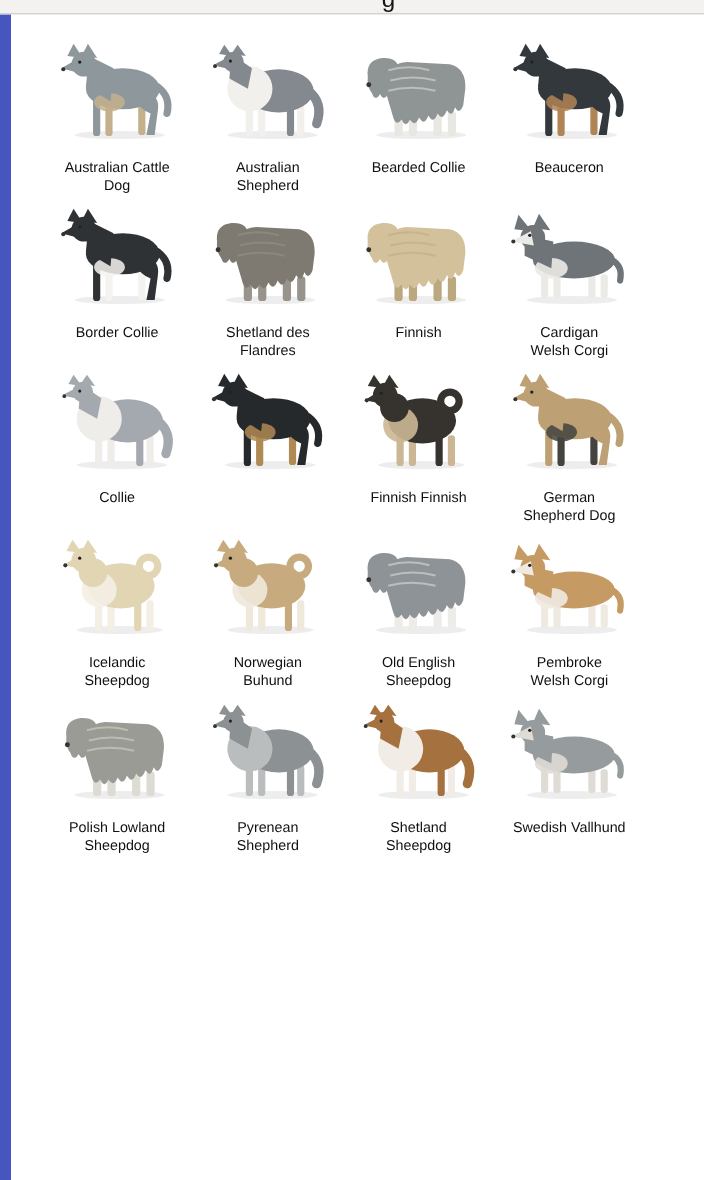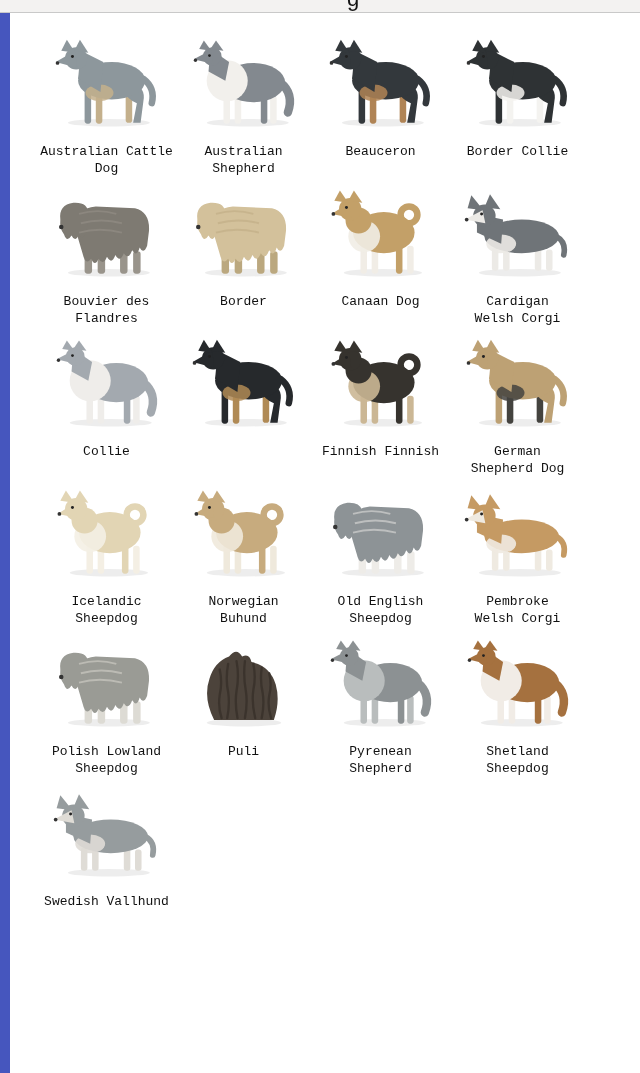--- a/index.html
+++ b/index.html
@@ -19,21 +19,20 @@
     position:absolute;top:13px;left:0;width:10px;height:1060px;z-index:2;
   }
   .grid{
     position:absolute;top:13px;left:10px;width:630px;
     padding:22px 0 0 28px;box-sizing:border-box;
     display:grid;grid-template-columns:repeat(4,137px);
   }
   .cell{
     height:150px;display:flex;flex-direction:column;align-items:center;
     cursor:pointer;
-    font-family:Liberation Mono, monospace;
   }
   .imgbox{
     width:120px;height:95px;display:flex;align-items:flex-end;justify-content:center;
   }
   svg.dog{width:112px;height:92px;display:block;}
   .label{
     margin-top:13px;font-size:13px;line-height:17px;text-align:center;
     color:#111111;white-space:pre-line;max-width:135px;
   }
   .defs-holder{position:absolute;width:0;height:0;overflow:hidden;}
@@ -148,20 +147,28 @@
   </div>
   <div class="cell" style="--c1: #83898f; --c2: #f2f0ec;">
     <div class="imgbox">
         <svg class="dog">
           <use href="#dog-fluffy" xlink:href="#dog-fluffy"></use>
         </svg>
       </div>
     <div class="label">Australian
 Shepherd</div>
   </div>
+  <div class="cell" style="--c1: #8f9494; --c2: #e9e7e2;">
+    <div class="imgbox">
+        <svg class="dog">
+          <use href="#dog-shaggy" xlink:href="#dog-shaggy"></use>
+        </svg>
+      </div>
+    <div class="label">Bearded Collie</div>
+  </div>
   <div class="cell" style="--c1: #33383c; --c2: #b08455;">
     <div class="imgbox">
         <svg class="dog">
           <use href="#dog-standard" xlink:href="#dog-standard"></use>
         </svg>
       </div>
     <div class="label">Beauceron</div>
   </div>
   <div class="cell" style="--c1: #2e3234; --c2: #f4f3f0;">
     <div class="imgbox">
@@ -170,38 +177,30 @@
         </svg>
       </div>
     <div class="label">Border Collie</div>
   </div>
   <div class="cell" style="--c1: #7e7a72; --c2: #99948b;">
     <div class="imgbox">
         <svg class="dog">
           <use href="#dog-shaggy" xlink:href="#dog-shaggy"></use>
         </svg>
       </div>
-    <div class="label">Bouvier des
+    <div class="label">Shetland des
 Flandres</div>
   </div>
   <div class="cell" style="--c1: #d3c19b; --c2: #bba87f;">
     <div class="imgbox">
         <svg class="dog">
           <use href="#dog-shaggy" xlink:href="#dog-shaggy"></use>
         </svg>
       </div>
-    <div class="label">Border</div>
-  </div>
-  <div class="cell" style="--c1: #c3a068; --c2: #f1ede6;">
-    <div class="imgbox">
-        <svg class="dog">
-          <use href="#dog-spitz" xlink:href="#dog-spitz"></use>
-        </svg>
-      </div>
-    <div class="label">Canaan Dog</div>
+    <div class="label">Finnish</div>
   </div>
   <div class="cell" style="--c1: #6f7478; --c2: #eceae6;">
     <div class="imgbox">
         <svg class="dog">
           <use href="#dog-corgi" xlink:href="#dog-corgi"></use>
         </svg>
       </div>
     <div class="label">Cardigan
 Welsh Corgi</div>
   </div>
@@ -275,28 +274,20 @@
   </div>
   <div class="cell" style="--c1: #9a9b95; --c2: #dddbd4;">
     <div class="imgbox">
         <svg class="dog">
           <use href="#dog-shaggy" xlink:href="#dog-shaggy"></use>
         </svg>
       </div>
     <div class="label">Polish Lowland
 Sheepdog</div>
   </div>
-  <div class="cell" style="--c1: #4c433b; --c2: #372f29;">
-    <div class="imgbox">
-        <svg class="dog">
-          <use href="#dog-blob" xlink:href="#dog-blob"></use>
-        </svg>
-      </div>
-    <div class="label">Puli</div>
-  </div>
   <div class="cell" style="--c1: #8c9193; --c2: #b9bdbd;">
     <div class="imgbox">
         <svg class="dog">
           <use href="#dog-fluffy" xlink:href="#dog-fluffy"></use>
         </svg>
       </div>
     <div class="label">Pyrenean
 Shepherd</div>
   </div>
   <div class="cell" style="--c1: #a5713f; --c2: #f1ece6;">

